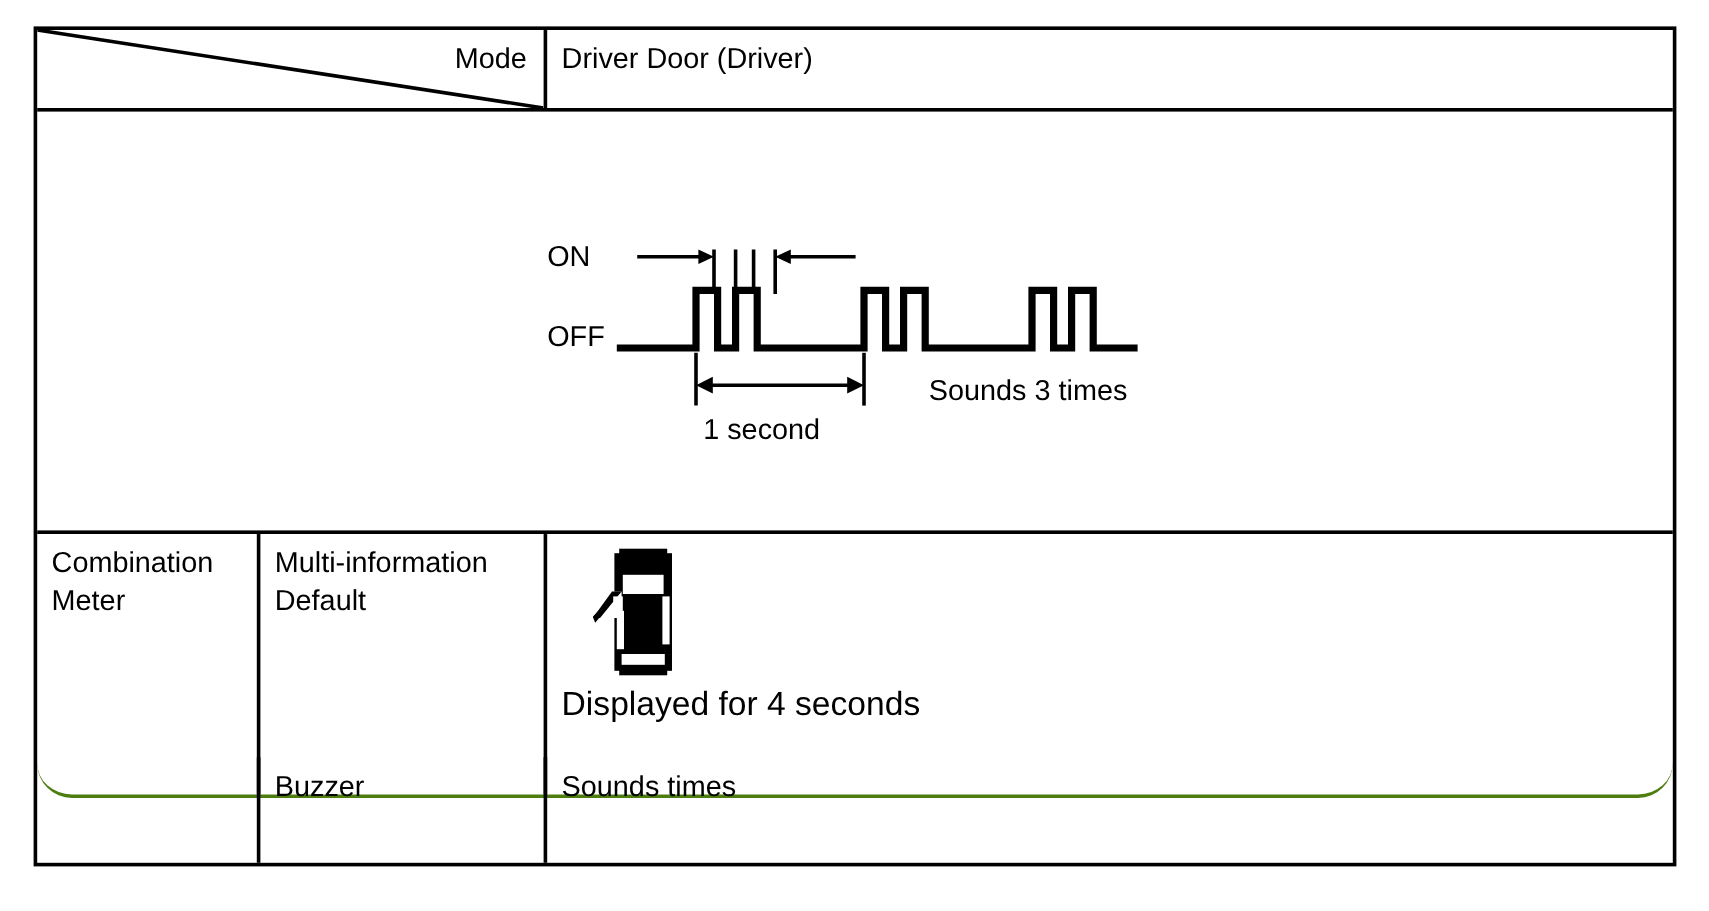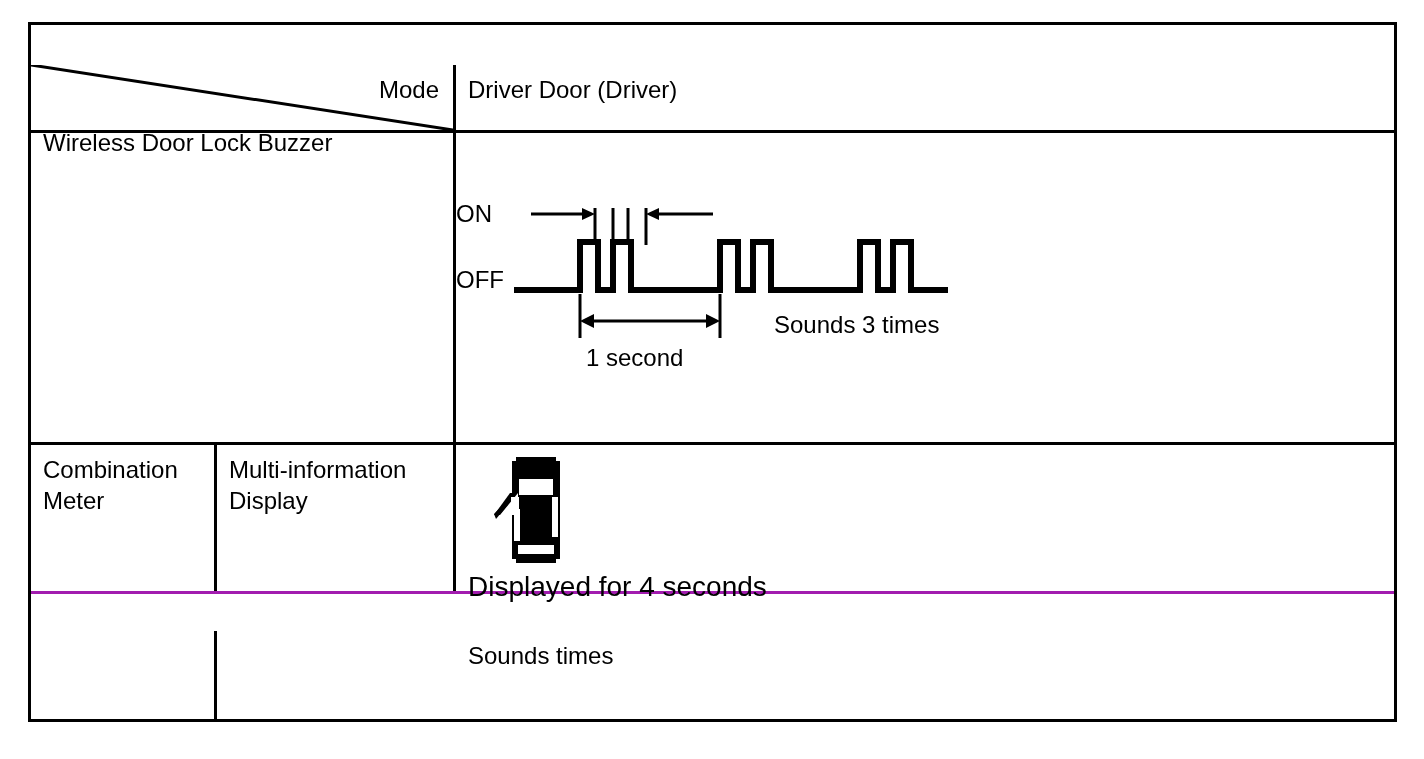--- a/index.html
+++ b/index.html
@@ -33,23 +33,23 @@
   }
 
   .row {
     position: absolute;
     left: 0;
     width: 100%;
     box-sizing: border-box;
   }
 
   
-  .row-header   { top: 0px;   height: 68px; border-bottom: 3px solid #000; margin-top: 40px; }
+  .row-header   { top: 0px;   height: 68px; border-bottom: 3px solid #000; }
   .row-buzzer   { top: 93px;  height: 327px; border-bottom: 3px solid #000; }
-  .row-mid      { top: 420px; height: 149px; border-bottom: 3px solid #a21caf; }
+  .row-mid      { top: 420px; height: 220px; border-bottom: 3px solid #4d7c0f; border-radius: 29px; }
   .row-last     { top: 606px; height: 88px; }
 
   .cell {
     position: absolute;
     top: 0;
     height: 100%;
     box-sizing: border-box;
     padding: 10px 12px 0 12px;
     font-size: 24px;
     line-height: 1.28;
@@ -126,21 +126,20 @@
       <div class="cell col-label-full diag-cell">
         <svg class="diag-svg" viewBox="0 0 425 93" preserveAspectRatio="none">
           <line x1="0" y1="0" x2="425" y2="93" stroke="#000" stroke-width="3" vector-effect="non-scaling-stroke"></line>
         </svg>
         <span class="mode-label">Mode</span>
       </div>
       <div class="cell col-value">Driver Door (Driver)</div>
     </div>
 
     <div class="row row-buzzer">
-      <div class="cell col-label-full">Wireless Door Lock Buzzer</div>
 
       <div class="cell col-value">
 
         <div class="waveform-figure">
           <svg class="wf-svg" width="520" height="200" viewBox="0 0 520 200">
 
             <text class="wave-label" x="0" y="32">ON</text>
             <text class="wave-label" x="0" y="98">OFF</text>
 
             <g stroke="#000" stroke-width="3">
@@ -180,21 +179,21 @@
             </g>
 
             <text class="wave-label" x="318" y="143">Sounds 3 times</text>
           </svg>
         </div>
       </div>
     </div>
 
     <div class="row row-mid">
       <div class="cell col-label-a">Combination Meter</div>
-      <div class="cell col-label-b">Multi-information Display</div>
+      <div class="cell col-label-b">Multi-information Default</div>
 
       <div class="cell col-value">
         <div class="car-figure">
           <svg class="car-svg" width="80" height="106" viewBox="0 0 80 106">
 
             <rect x="18" y="4" width="48" height="98" fill="#000"></rect>
             <rect x="22" y="0" width="40" height="8" fill="#000"></rect>
             <rect x="22" y="98" width="40" height="8" fill="#000"></rect>
 
             <rect x="25" y="22" width="34" height="16" fill="#fff"></rect>
@@ -209,17 +208,18 @@
             <polygon points="16,36 24,36 6,58 0,58" fill="#000"></polygon>
             <rect x="17" y="40" width="8" height="18" fill="#fff"></rect>
           </svg>
         </div>
         <div class="mid-caption">Displayed for 4 seconds</div>
       </div>
     </div>
 
     <div class="row row-last">
       <div class="cell col-span-a"></div>
+      <div class="cell col-label-b">Buzzer</div>
       <div class="cell col-value">Sounds times</div>
     </div>
 
   </div>
 </div>
 
 </body></html>

